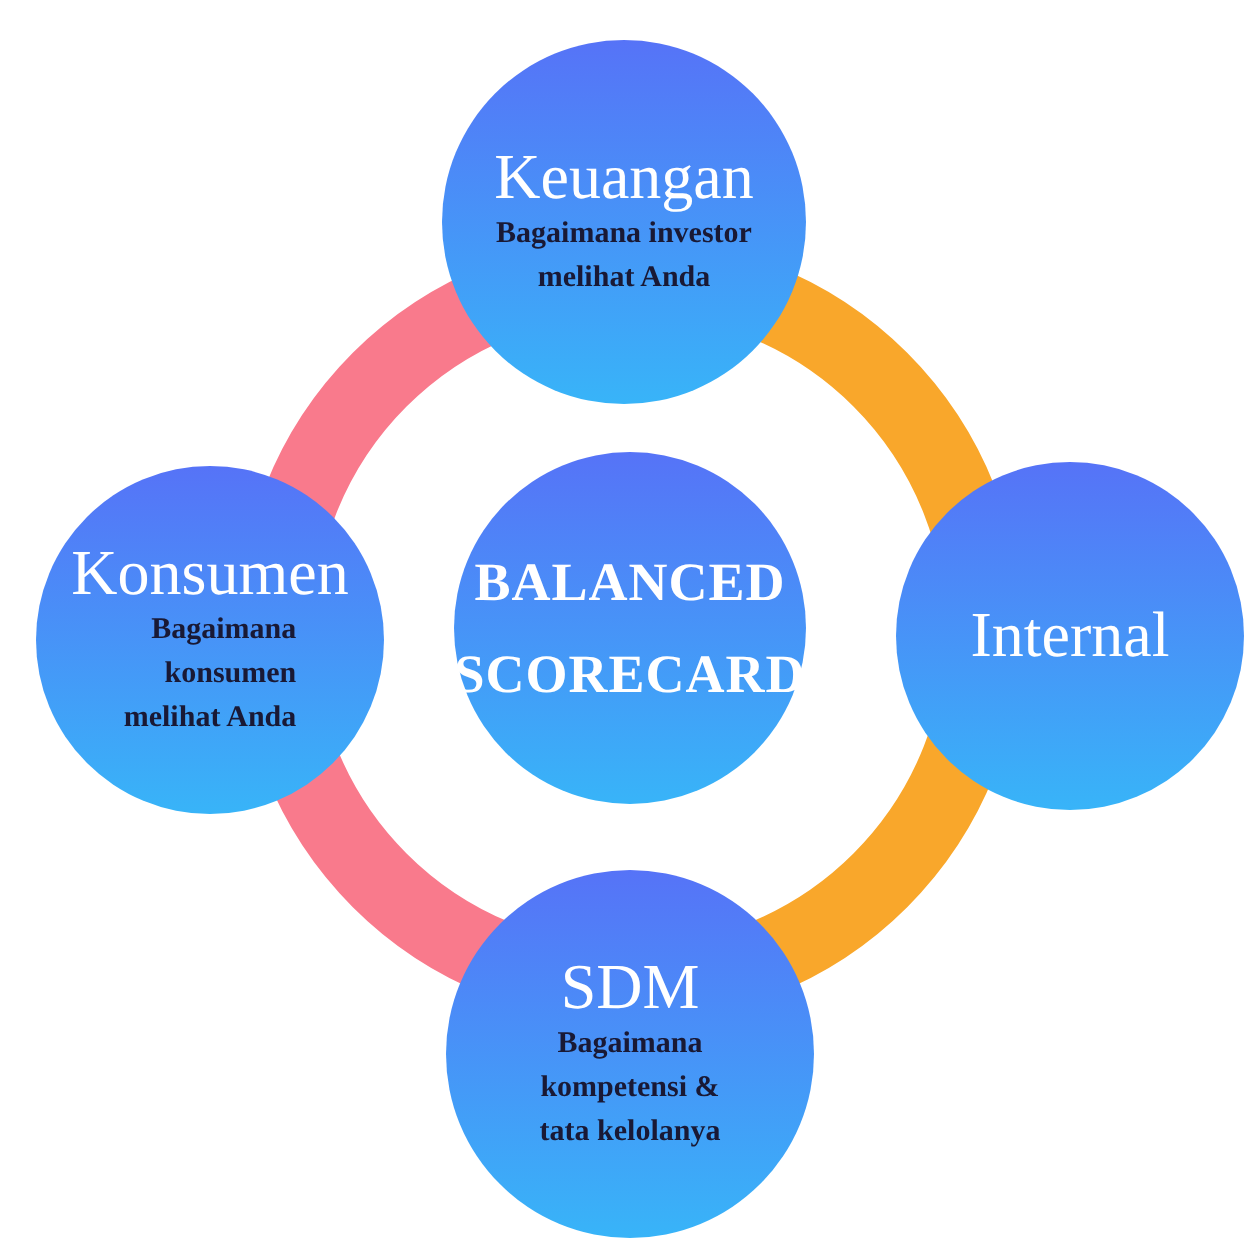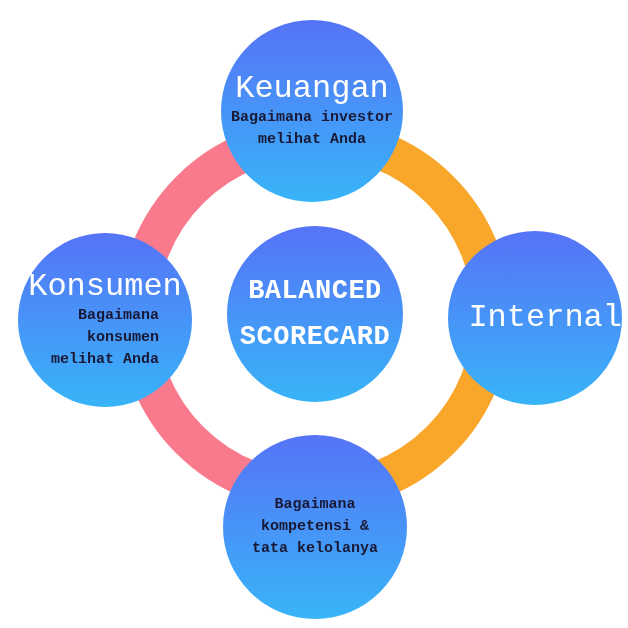--- a/index.html
+++ b/index.html
@@ -5,21 +5,21 @@
   html, body {
     margin: 0;
     padding: 0;
     background: #ffffff;
   }
   .stage {
     position: relative;
     width: 628px;
     height: 628px;
     background: var(--background, #ffffff);
-    font-family: Liberation Mono, monospace;
+    font-family: Liberation Serif, serif;
     overflow: hidden;
   }
   .ring {
     position: absolute;
     inset: 0;
   }
   .ring path {
     fill: none;
     stroke-width: 38;
     stroke-linecap: butt;
@@ -58,21 +58,21 @@
     color: var(--title-text, #ffffff);
     font-size: 27px;
     font-weight: bold;
     letter-spacing: 0.5px;
     line-height: 1.72;
     white-space: pre-line;
   }
 
   #node-keuangan { left: 221px; top: 20px;  width: 182px; height: 182px; }
   #node-konsumen { left: 18px;  top: 233px; width: 174px; height: 174px; text-align: right; }
-  #node-internal { left: 448px; top: 231px; width: 174px; height: 174px; align-items: flex-end; }
+  #node-internal { left: 448px; top: 231px; width: 174px; height: 174px; }
   #node-sdm      { left: 223px; top: 435px; width: 184px; height: 184px; }
   #node-center   { left: 227px; top: 226px; width: 176px; height: 176px; }
 </style>
 </head>
 <body>
 
 <div class="stage">
 
   <svg class="ring" width="628" height="628" viewBox="0 0 628 628" aria-hidden="true">
     <path class="ring-left" d="M 315 138 A 177 177 0 0 0 315 492"></path>
@@ -95,18 +95,19 @@
   <div class="bubble" id="node-center">
     <div class="center-title">BALANCED
 SCORECARD</div>
   </div>
 
   <div class="bubble" id="node-internal">
     <div class="bubble-title">Internal</div>
   </div>
 
   <div class="bubble" id="node-sdm">
+    <div class="bubble-title">SDM</div>
     <div class="bubble-sub">Bagaimana
 kompetensi &amp;
 tata kelolanya</div>
   </div>
 
 </div>
 
 </body></html>

